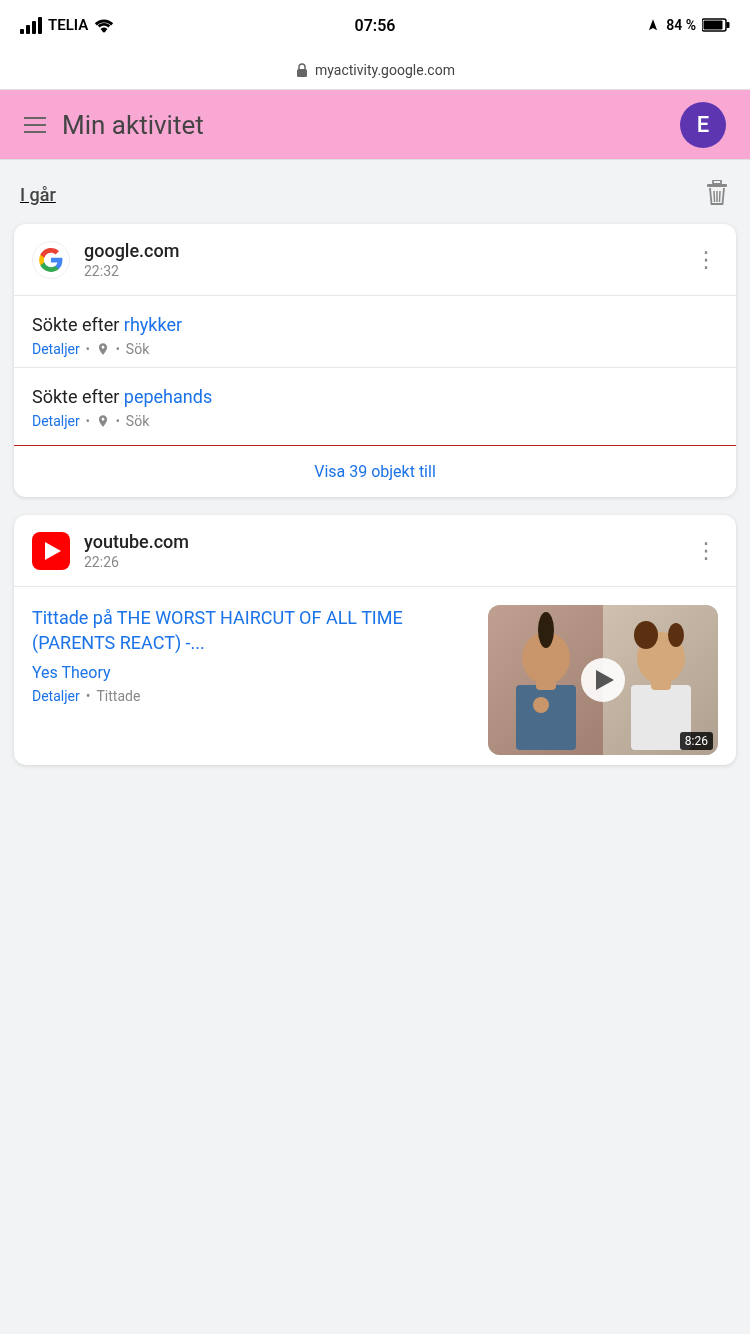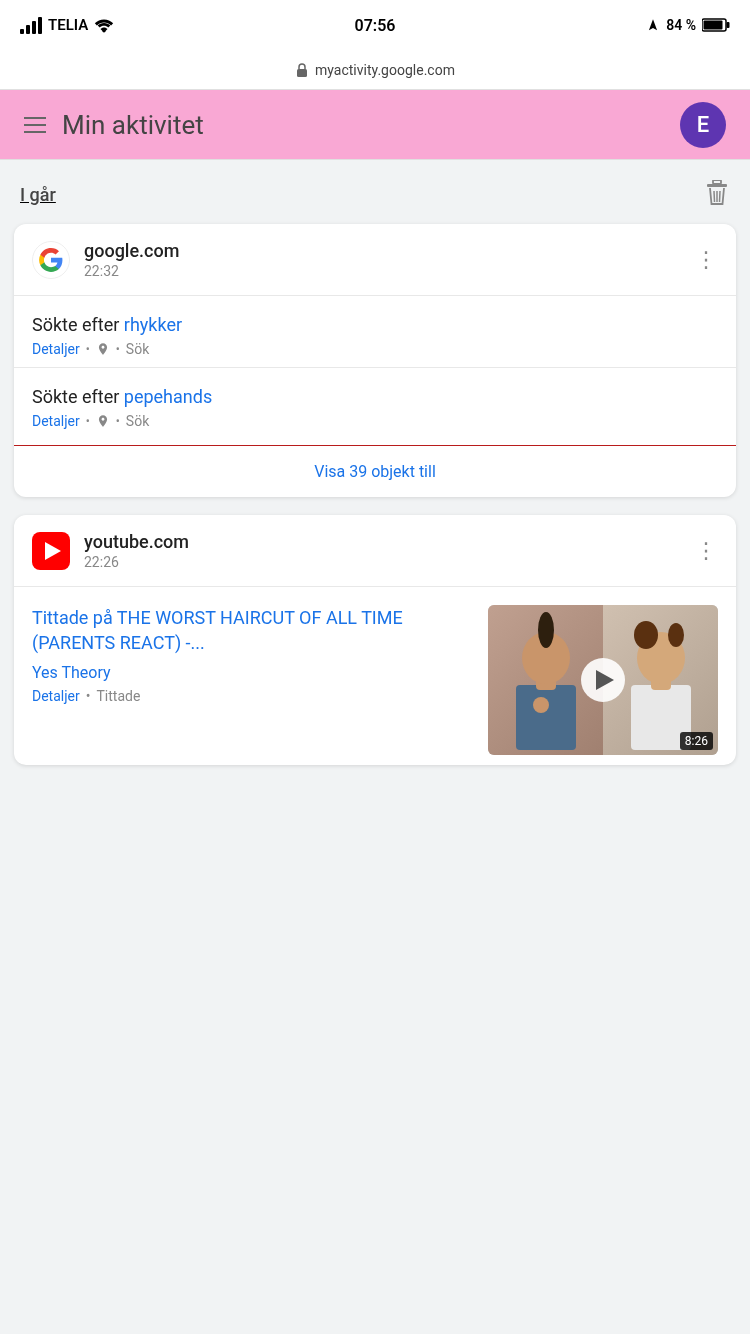--- a/index.html
+++ b/index.html
@@ -153,21 +153,21 @@
     }
     .yt-text-block { flex: 1; }
     .yt-title { font-size: 18px; color: #1a73e8; line-height: 1.4; margin-bottom: 8px; }
     .yt-channel { font-size: 16px; color: #1a73e8; margin-bottom: 6px; }
     .yt-meta { display: flex; align-items: center; gap: 6px; font-size: 14px; color: #888; }
 
     
     .thumbnail-container {
       width: 230px;
       height: 150px;
-      border-radius: 6px;
+      border-radius: 12px;
       overflow: hidden;
       flex-shrink: 0;
       position: relative;
       background: #ccc;
       display: flex; align-items: center; justify-content: flex-start;
     }
     .thumbnail-inner {
       width: 100%; height: 100%;
       display: flex;
     }

